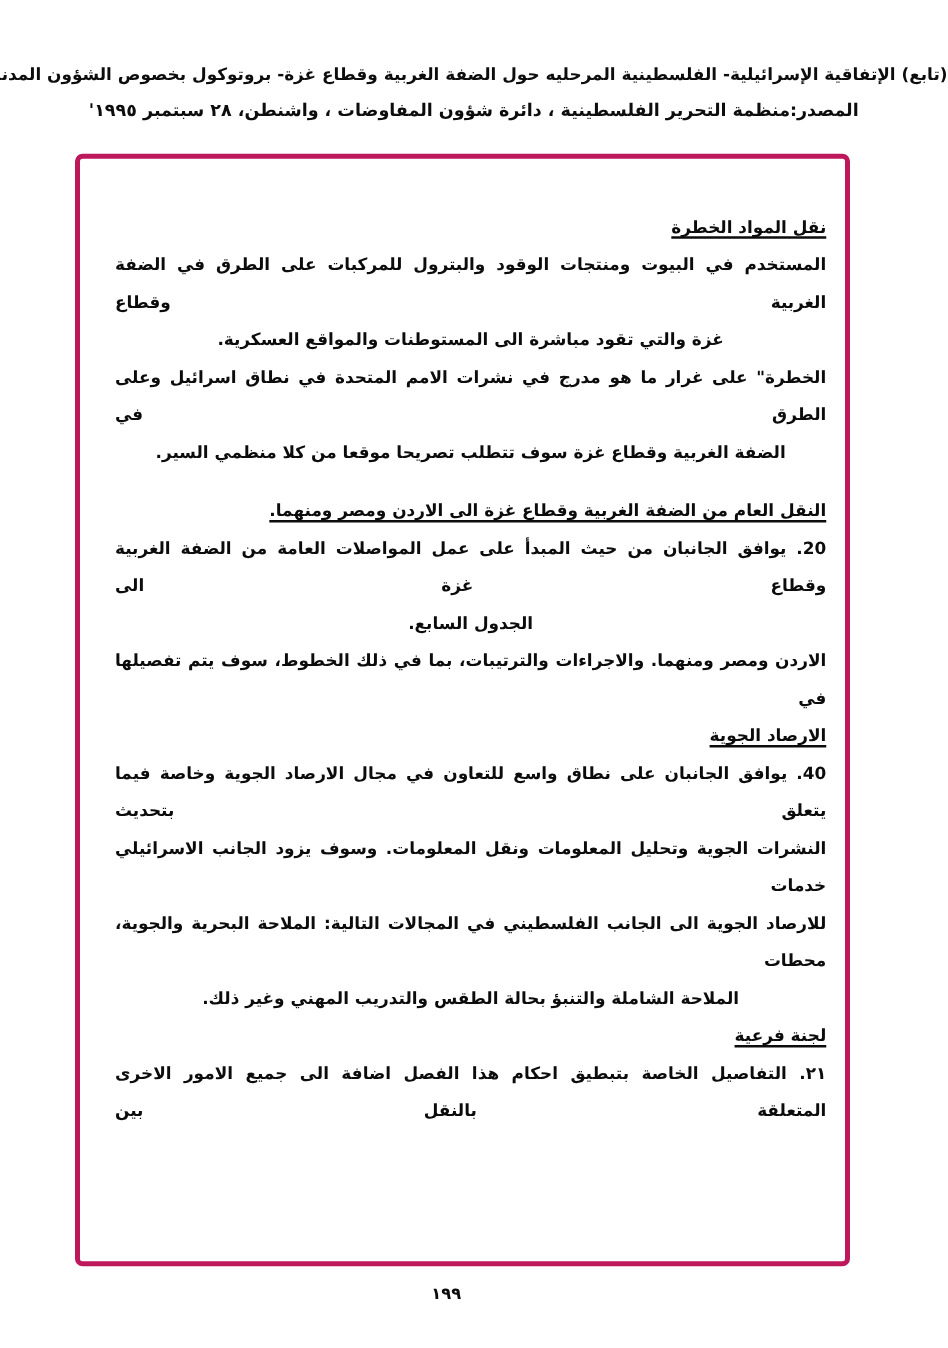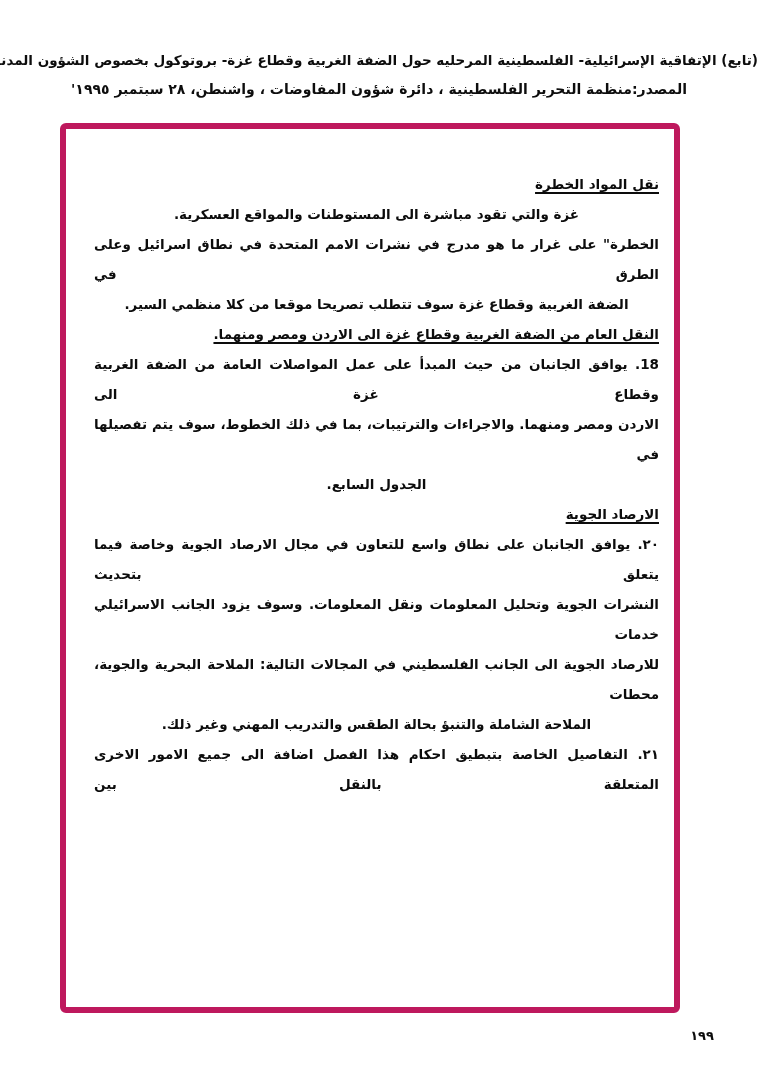--- a/index.html
+++ b/index.html
@@ -31,54 +31,55 @@
     font-size: 14px;
     font-weight: bold;
     white-space: nowrap;
   }
   .content-frame {
     position: absolute;
     top: 123px;
     left: 60px;
     width: 620px;
     height: 890px;
-    border: 6px solid #be185d; 
+    border: 4px solid #be185d; 
     border-radius: 6px;
     background: #ffffff;
   }
   .doc-body {
     padding: 40px 15px 0 28px;
     color: #0c0c0c;
   }
   .section-heading {
     font-size: 13.5px;
     font-weight: bold;
     line-height: 30px;
     text-align: right;
     text-decoration: underline;
     text-underline-offset: 3px;
     text-decoration-thickness: 1.5px;
   }
   .section + .section { margin-top: 0; }
-  .section.gap-before { }
+  .section.gap-before { margin-top: 17px; }
   .tline {
     font-size: 13.5px;
     font-weight: bold;
     line-height: 30px;
     text-align: justify;
     text-align-last: justify;
     overflow: hidden;
     white-space: normal;
   }
   .tline.center-last { text-align-last: center; }
   .page-number {
     position: absolute;
     top: 1028px;
     left: 0;
     width: 758px;
+    text-align: center;
     text-indent: 44px;
     font-size: 13px;
     font-weight: bold;
     color: #0c0c0c;
   }
 </style>
 </head>
 <body>
 
 <div class="page">
@@ -87,48 +88,50 @@
     <div class="h-line1">(تابع) الإتفاقية الإسرائيلية- الفلسطينية المرحليه حول الضفة الغربية وقطاع غزة- بروتوكول بخصوص الشؤون المدنية</div>
     <div class="h-line2">المصدر:منظمة التحرير الفلسطينية ، دائرة شؤون المفاوضات ، واشنطن، ٢٨ سبتمبر ١٩٩٥'</div>
   </div>
 
   <div class="content-frame">
     <div class="doc-body">
 
       <div class="section">
         <div class="section-heading">نقل المواد الخطرة</div>
         <div class="para">
+          <div class="tline">المستخدم في البيوت ومنتجات الوقود والبترول للمركبات على الطرق في الضفة الغربية وقطاع</div>
           <div class="tline center-last">غزة والتي تقود مباشرة الى المستوطنات والمواقع العسكرية.</div>
         </div>
         <div class="para">
           <div class="tline">الخطرة" على غرار ما هو مدرج في نشرات الامم المتحدة في نطاق اسرائيل وعلى الطرق في</div>
           <div class="tline center-last">الضفة الغربية وقطاع غزة سوف تتطلب تصريحا موقعا من كلا منظمي السير.</div>
         </div>
       </div>
 
       <div class="section gap-before">
         <div class="section-heading">النقل العام من الضفة الغربية وقطاع غزة الى الاردن ومصر ومنهما.</div>
         <div class="para">
-          <div class="tline">18. يوافق الجانبان من حيث المبدأ على عمل المواصلات العامة من الضفة الغربية وقطاع غزة الى</div>
+          <div class="tline">20. يوافق الجانبان من حيث المبدأ على عمل المواصلات العامة من الضفة الغربية وقطاع غزة الى</div>
+          <div class="tline center-last">الجدول السابع.</div>
           <div class="tline">الاردن ومصر ومنهما. والاجراءات والترتيبات، بما في ذلك الخطوط، سوف يتم تفصيلها في</div>
-          <div class="tline center-last">الجدول السابع.</div>
         </div>
       </div>
 
       <div class="section">
         <div class="section-heading">الارصاد الجوية</div>
         <div class="para">
-          <div class="tline">٢٠. يوافق الجانبان على نطاق واسع للتعاون في مجال الارصاد الجوية وخاصة فيما يتعلق بتحديث</div>
+          <div class="tline">40. يوافق الجانبان على نطاق واسع للتعاون في مجال الارصاد الجوية وخاصة فيما يتعلق بتحديث</div>
           <div class="tline">النشرات الجوية وتحليل المعلومات ونقل المعلومات. وسوف يزود الجانب الاسرائيلي خدمات</div>
           <div class="tline">للارصاد الجوية الى الجانب الفلسطيني في المجالات التالية: الملاحة البحرية والجوية، محطات</div>
           <div class="tline center-last">الملاحة الشاملة والتنبؤ بحالة الطقس والتدريب المهني وغير ذلك.</div>
         </div>
       </div>
 
       <div class="section">
+        <div class="section-heading">لجنة فرعية</div>
         <div class="para">
           <div class="tline">٢١. التفاصيل الخاصة بتبطيق احكام هذا الفصل اضافة الى جميع الامور الاخرى المتعلقة بالنقل بين</div>
 
         </div>
       </div>
 
     </div>
   </div>
 
   <div class="page-number">١٩٩</div>

